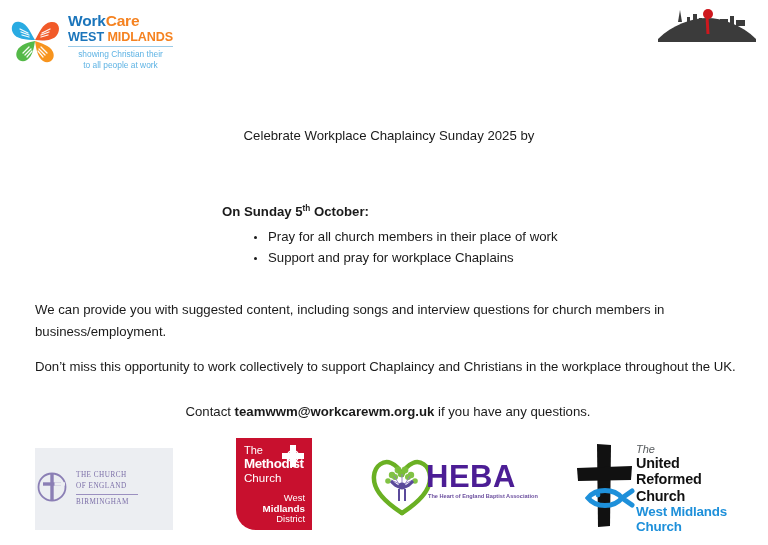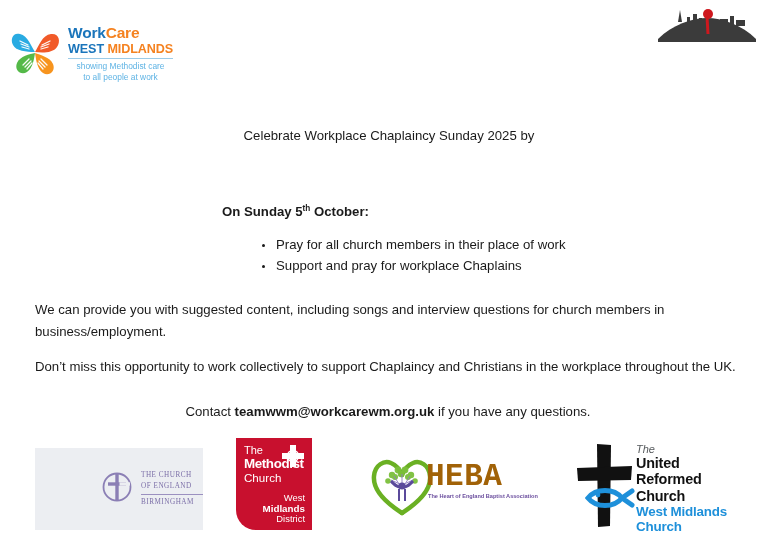--- a/index.html
+++ b/index.html
@@ -21,21 +21,20 @@
     width: 768px; height: 112px;
   }
 
   
   .wc-logo {
     position: absolute;
     left: 8px; top: 9px;
     width: 152px; height: 66px;
     display: flex;
     align-items: center;
-    margin-top: 12px;
   }
   .wc-flower {
     position: relative;
     width: 56px; height: 60px;
     flex: 0 0 56px;
   }
   .wc-text {
     margin-left: 4px;
     line-height: 1;
   }
@@ -116,21 +115,21 @@
     left: 222px; top: 188px;
     width: 420px;
   }
   .sunday-head {
     font-size: 13.2px;
     font-weight: bold;
     margin: 16px 0 2px 0;
   }
   .sunday-head sup { font-size: 0.62em; }
   .bullets {
-    margin: 16px;
+    margin: 8px;
     padding: 0 0 0 22px;
     list-style: none;
   }
   .bullets li {
     font-size: 13.2px;
     line-height: 1.55;
     position: relative;
     padding-left: 16px;
   }
   .bullets li::before {
@@ -161,25 +160,25 @@
   }
   .contact b { font-weight: bold; }
 
   
   .footer { position: absolute; left:0; top: 432px; width: 768px; height: 113px; }
 
   
   .coe {
     position: absolute;
     left: 35px; top: 16px;
-    width: 168px; height: 82px;
+    width: 138px; height: 82px;
     background: #ECEEF2;
     display: flex;
     align-items: center;
-    justify-content: flex-end;
+    justify-content: flex-start;
   }
   .coe-inner { display: flex; align-items: center; gap: 7px; }
   .coe-text {
     color: #7C6FA8;
     font-size: 7.2px;
     letter-spacing: 0.5px;
     line-height: 1.55;
     font-family: "Liberation Serif", serif;
   }
   .coe-text .rule {
@@ -213,24 +212,24 @@
   .heba {
     position: absolute;
     left: 370px; top: 21px;
     width: 152px; height: 70px;
   }
   .heba-word {
     position: absolute;
     left: 56px; top: 8px;
     font-size: 31px;
     font-weight: bold;
-    color: #a16207;
+    color: #4c1d95;
     letter-spacing: 0.5px;
     line-height: 1;
-    font-family: Liberation Mono, monospace;
+    font-family: Liberation Sans, sans-serif;
   }
   .heba-tag {
     position: absolute;
     left: 58px; top: 40px;
     font-size: 5.6px;
     color: #6B4E9E;
     font-weight: bold;
     white-space: nowrap;
   }
 
@@ -263,21 +262,21 @@
             <path d="M15 41 L21 35 M17 43 L23 37 M19 45 L24 39"></path>
             <path d="M39 41 L33 35 M37 43 L31 37 M35 45 L30 39"></path>
           </g>
         </g>
       </svg>
     </div>
     <div class="wc-text">
       <div class="wc-line1"><span class="w-blue">Work</span><span class="w-org">Care</span></div>
       <div class="wc-line2"><span class="w-blue">WEST </span><span class="w-org">MIDLANDS</span></div>
       <div class="wc-rule"></div>
-      <div class="wc-tag">showing Methodist care</div>
+      <div class="wc-tag">showing Christian their</div>
       <div class="wc-tag">to all people at work</div>
     </div>
   </div>
 
 
   <div class="bcu-logo">
     <div class="bcu-skyline">
       <svg width="98" height="34" viewBox="0 0 98 34" aria-hidden="true">
         <path d="M0 31 C14 17 34 10 49 10 C64 10 84 17 98 31 L98 34 L0 34 Z" fill="#3b3b3b"></path>
         <path d="M20 14 L22 2 L24 14 Z" fill="#3b3b3b"></path>

